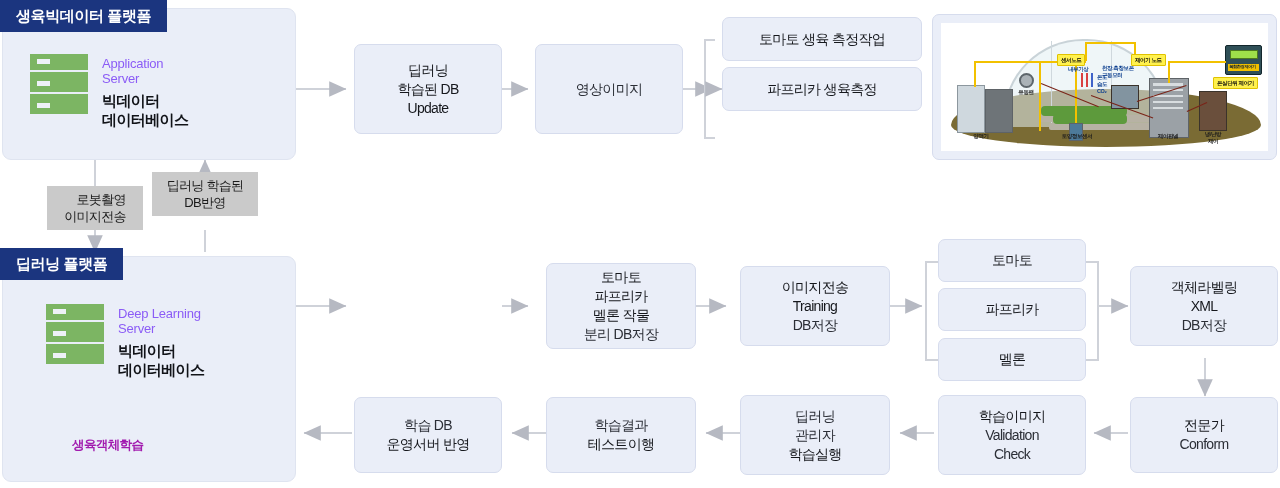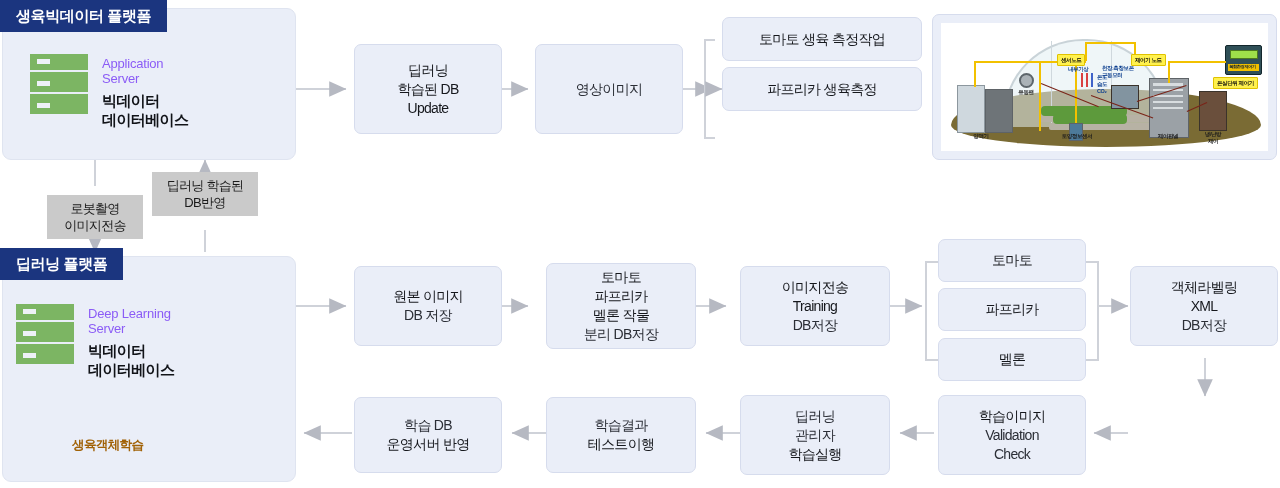--- a/index.html
+++ b/index.html
@@ -107,21 +107,21 @@
     background: #d2862f;
     color: #ffffff;
     font-size: 19px;
     letter-spacing: -0.2px;
     display: flex;
     align-items: center;
     justify-content: center;
   }
   .training-label {
     position: absolute;
-    color: #a16207;
+    color: #a21caf;
     font-size: 12.5px;
     font-weight: bold;
     letter-spacing: -0.6px;
     white-space: nowrap;
   }
 
   
   .tag {
     position: absolute;
     background: #cacaca;
@@ -373,28 +373,28 @@
         </div>
     </div>
     <div class="server-text">
       <div class="server-role">Application
 Server</div>
       <div class="server-name">빅데이터
 데이터베이스</div>
     </div>
   </div>
 
-  <div class="tag" style="left:47px; top:195px; width:96px; height:44px;">로봇촬영
+  <div class="tag" style="left:47px; top:186px; width:96px; height:44px;text-align:right;">로봇촬영
 이미지전송</div>
   <div class="tag" style="left:152px; top:172px; width:106px; height:44px;">딥러닝 학습된
 DB반영</div>
 
   <div class="platform" style="left:2px; top:256px; width:294px; height:226px;"></div>
   <div class="platform-title" style="left:0px; top:248px;">딥러닝 플랫폼</div>
-  <div class="server-block" style="left:16px; top:304px;">
+  <div class="server-block" style="left:46px; top:304px;">
     <div class="server-icon">
       <div class="bay b1">
           <div class="led"></div>
         </div>
       <div class="ear e1"></div>
       <div class="bay b2">
           <div class="led"></div>
         </div>
       <div class="ear e2"></div>
       <div class="bay b3">
@@ -500,26 +500,20 @@
 
       <div class="gh-white" style="left:20px; top:110px; width:40px;">양액기</div>
       <div class="gh-white" style="left:106px; top:110px; width:60px;">토양정보센서</div>
       <div class="gh-white" style="left:204px; top:110px; width:46px;">제어판넬</div>
       <div class="gh-white" style="left:252px; top:108px; width:40px;">냉/난방
 제어</div>
       <div class="gh-white" style="left:68px; top:66px; width:34px;">유동팬</div>
     </div>
   </div>
 
-  <div class="node" style="left:354px; top:266px; width:148px; height:80px;">
-    <div class="lines">
-      <span class="ln b">원본 이미지</span>
-      <span class="ln n">DB 저장</span>
-    </div>
-  </div>
   <div class="node" style="left:546px; top:263px; width:150px; height:86px;">
     <div class="lines">
       <span class="ln b">토마토</span>
       <span class="ln b">파프리카</span>
       <span class="ln b">멜론 작물</span>
       <span class="ln n">분리 DB저장</span>
     </div>
   </div>
   <div class="node" style="left:740px; top:266px; width:150px; height:80px;">
     <div class="lines">
@@ -572,14 +566,20 @@
       <span class="ln b">학습실행</span>
     </div>
   </div>
   <div class="node" style="left:938px; top:395px; width:148px; height:80px;">
     <div class="lines">
       <span class="ln b">학습이미지</span>
       <span class="ln n">Validation</span>
       <span class="ln n">Check</span>
     </div>
   </div>
+  <div class="node" style="left:1130px; top:397px; width:148px; height:76px;">
+    <div class="lines">
+      <span class="ln b">전문가</span>
+      <span class="ln n">Conform</span>
+    </div>
+  </div>
 
 </div>
 
 </body></html>

